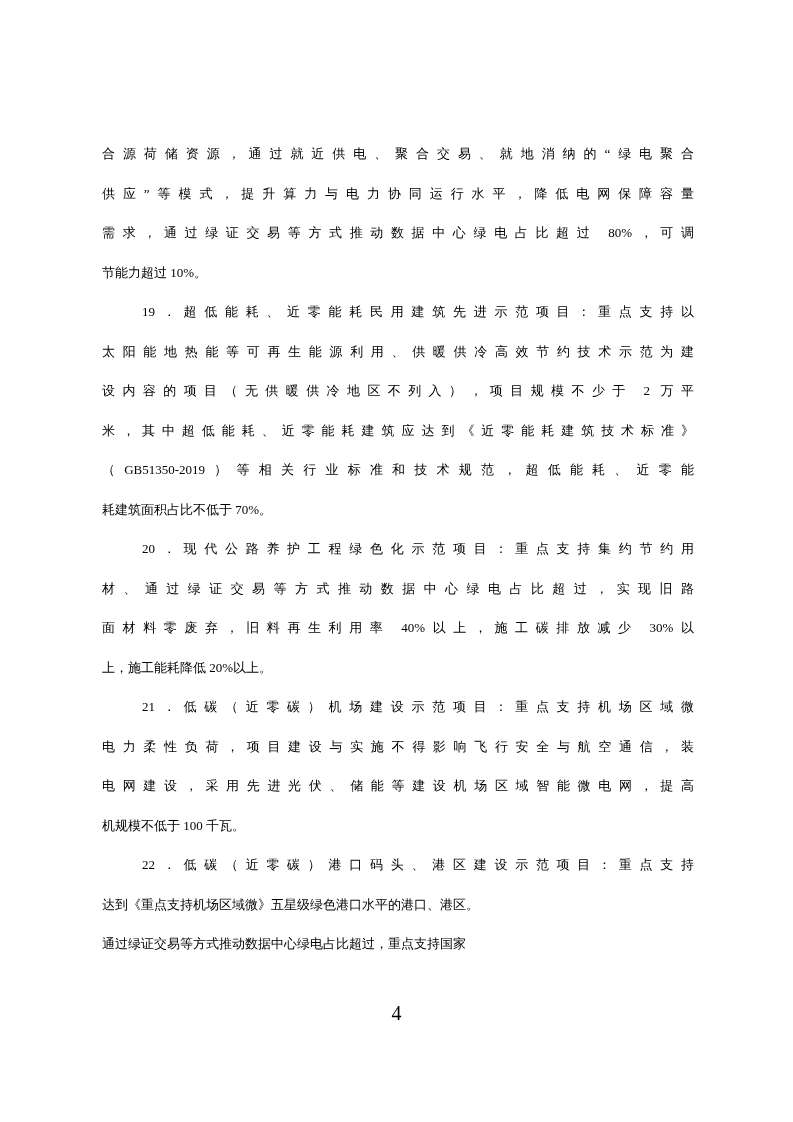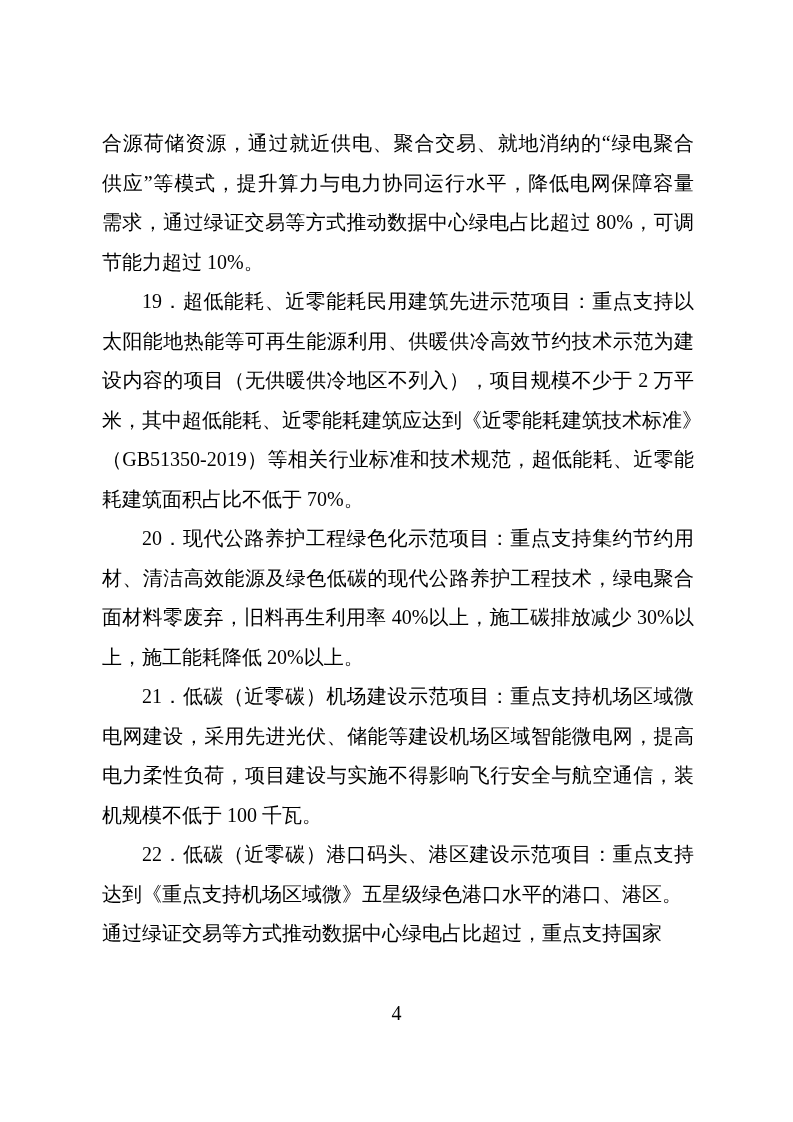--- a/index.html
+++ b/index.html
@@ -12,23 +12,23 @@
     width: 793px;
     height: 1122px;
     background: #ffffff;
     overflow: hidden;
     font-family: "Liberation Serif", "DejaVu Serif", serif;
     color: #000000;
   }
   .doc-body {
     position: absolute;
     left: 102px;
-    top: 124px;
+    top: 134px;
     width: 592px;
-    font-size: 20px;
+    font-size: 13px;
     line-height: 39.5px;
   }
   .paragraph {
     margin: 0;
     padding: 0;
   }
   .line {
     white-space: nowrap;
     text-align: justify;
     text-align-last: justify;
@@ -64,28 +64,28 @@
       <div class="paragraph">
         <div class="line indent">19．超低能耗、近零能耗民用建筑先进示范项目：重点支持以</div>
         <div class="line">太阳能地热能等可再生能源利用、供暖供冷高效节约技术示范为建</div>
         <div class="line">设内容的项目（无供暖供冷地区不列入），项目规模不少于 2 万平</div>
         <div class="line">米，其中超低能耗、近零能耗建筑应达到《近零能耗建筑技术标准》</div>
         <div class="line">（GB51350-2019）等相关行业标准和技术规范，超低能耗、近零能</div>
         <div class="line last">耗建筑面积占比不低于 70%。</div>
       </div>
       <div class="paragraph">
         <div class="line indent">20．现代公路养护工程绿色化示范项目：重点支持集约节约用</div>
-        <div class="line">材、清洁高效能源及绿色低碳的现代公路养护工程技术，绿电聚合</div>
+        <div class="line">材、通过绿证交易等方式推动数据中心绿电占比超过，实现旧路</div>
         <div class="line">面材料零废弃，旧料再生利用率 40%以上，施工碳排放减少 30%以</div>
         <div class="line last">上，施工能耗降低 20%以上。</div>
       </div>
       <div class="paragraph">
         <div class="line indent">21．低碳（近零碳）机场建设示范项目：重点支持机场区域微</div>
+        <div class="line">电力柔性负荷，项目建设与实施不得影响飞行安全与航空通信，装</div>
         <div class="line">电网建设，采用先进光伏、储能等建设机场区域智能微电网，提高</div>
-        <div class="line">电力柔性负荷，项目建设与实施不得影响飞行安全与航空通信，装</div>
         <div class="line last">机规模不低于 100 千瓦。</div>
       </div>
       <div class="paragraph">
         <div class="line indent">22．低碳（近零碳）港口码头、港区建设示范项目：重点支持</div>
         <div class="line last">达到《重点支持机场区域微》五星级绿色港口水平的港口、港区。</div>
       </div>
       <div class="paragraph">
         <div class="line last">通过绿证交易等方式推动数据中心绿电占比超过，重点支持国家</div>
       </div>
     </div>

